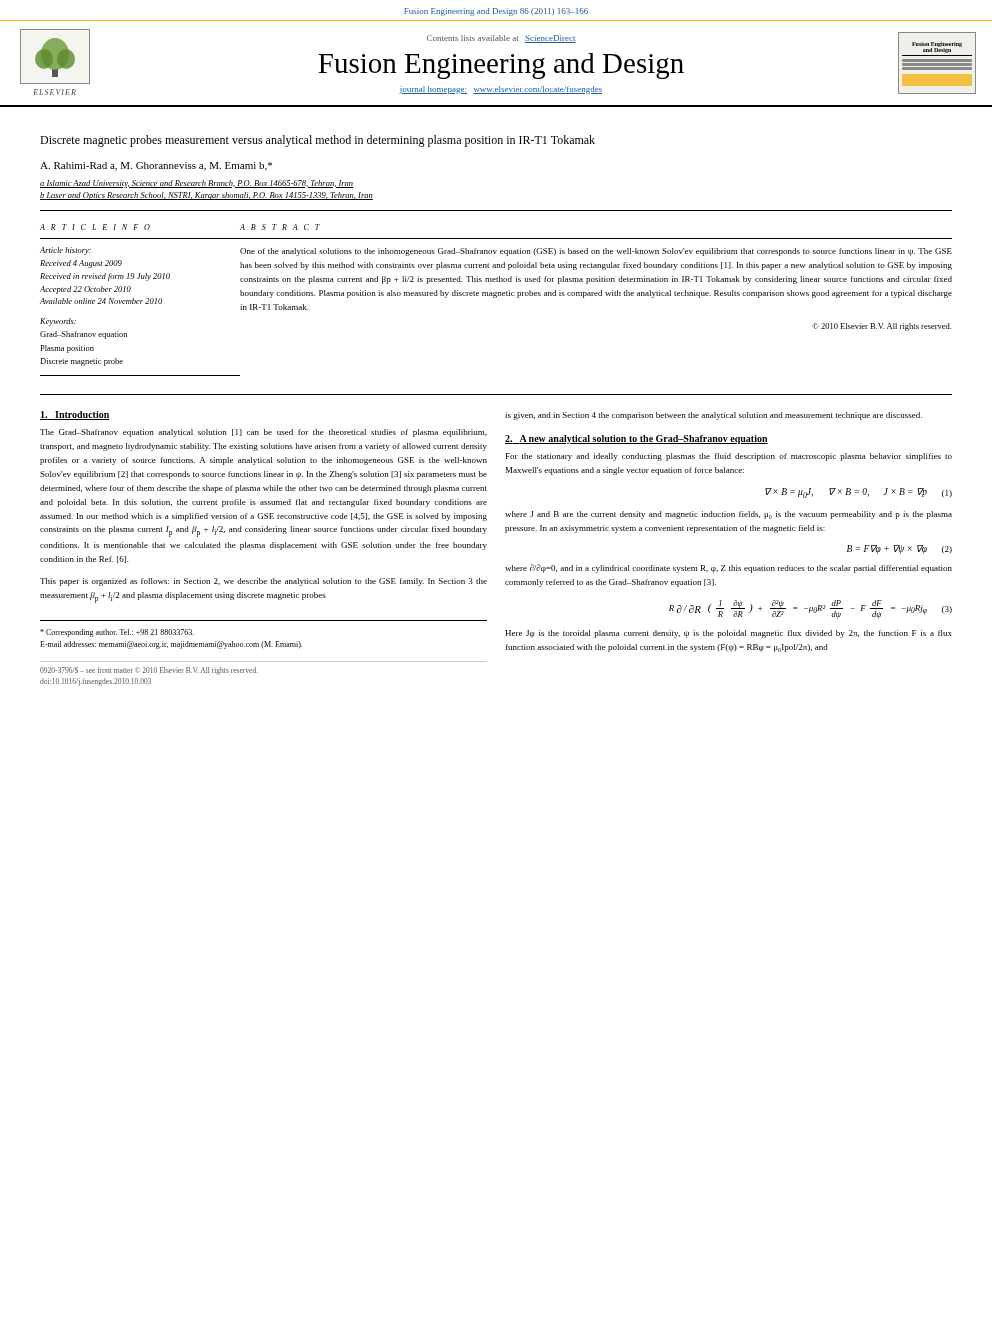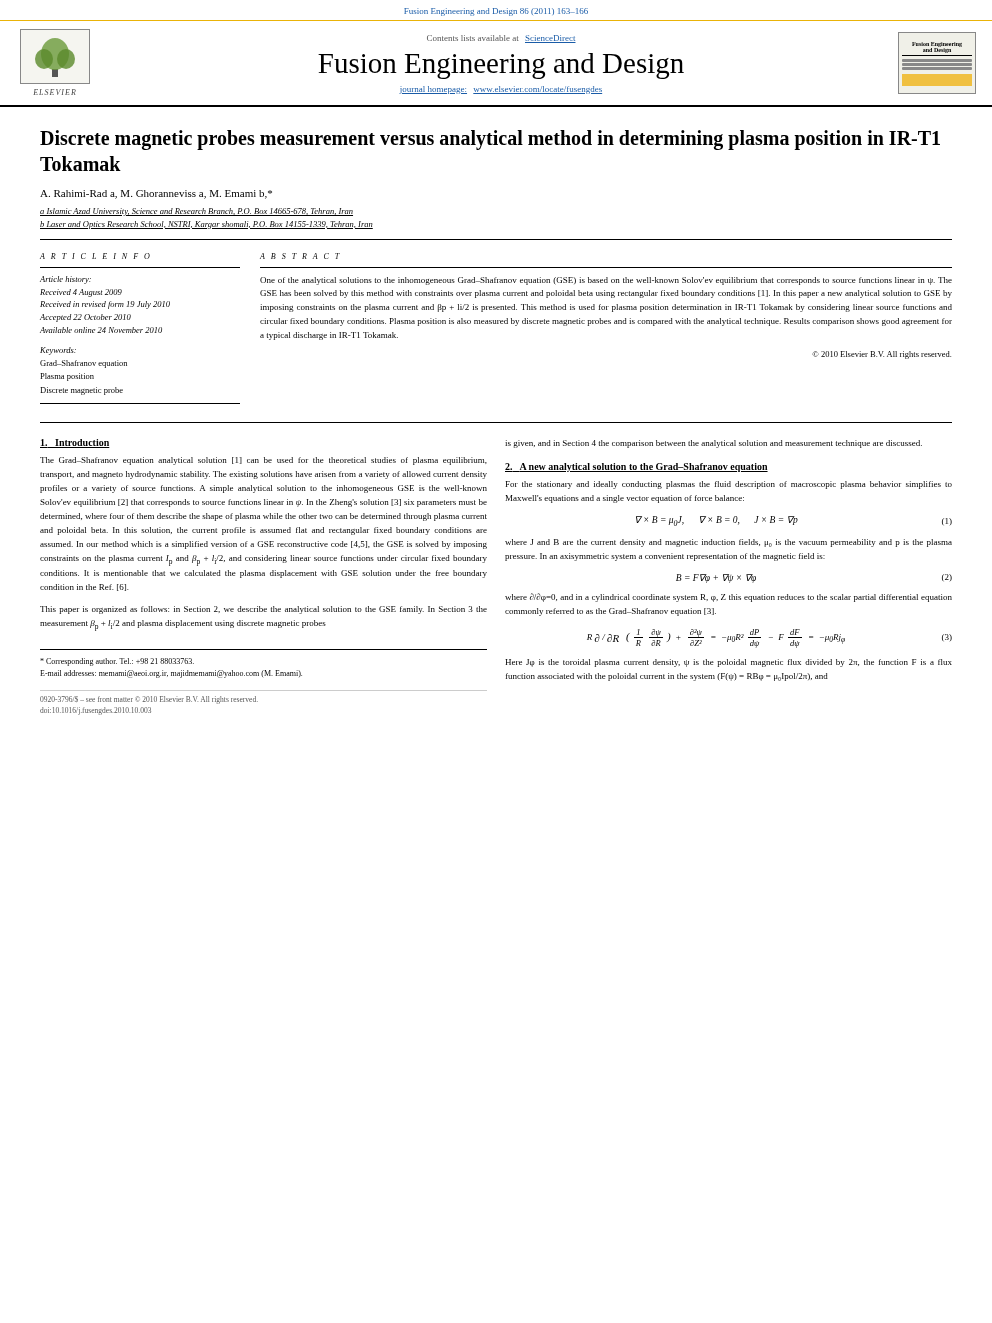--- a/index.html
+++ b/index.html
@@ -127,45 +127,45 @@
     .article-content {
       padding: 0 40px;
     }
 
     
     .article-title-section {
       padding: 18px 0 8px;
       border-bottom: 1px solid #000;
     }
     .article-title {
-      font-size: 20px;
-      font-weight: bold;
+      font-size: 12px;
+      font-weight: normal;
       font-family: "Times New Roman", serif;
       line-height: 1.3;
       margin-bottom: 10px;
+      margin-top: 8px;
     }
     .article-authors {
       font-size: 11px;
       margin-bottom: 6px;
     }
     .affiliations {
       font-size: 8.5px;
       font-style: italic;
       color: #000;
       line-height: 1.5;
       text-decoration: underline;
     }
     .affiliations .aff-line {
       display: block;
     }
 
     
     .two-col {
       display: flex;
-      gap: 20px;
       padding: 12px 0;
       border-bottom: 1px solid #000;
     }
     .left-col {
       width: 200px;
       flex-shrink: 0;
     }
     .right-col {
       flex: 1;
     }
@@ -244,21 +244,21 @@
     
     .equation-line {
       display: flex;
       align-items: center;
       justify-content: space-between;
       margin: 8px 0;
       font-size: 9.5px;
     }
     .eq-content {
       flex: 1;
-      text-align: center;
+      text-align: right;
       font-style: italic;
     }
     .eq-number {
       width: 25px;
       text-align: right;
       font-size: 9px;
     }
 
     
     .footnote-section {

